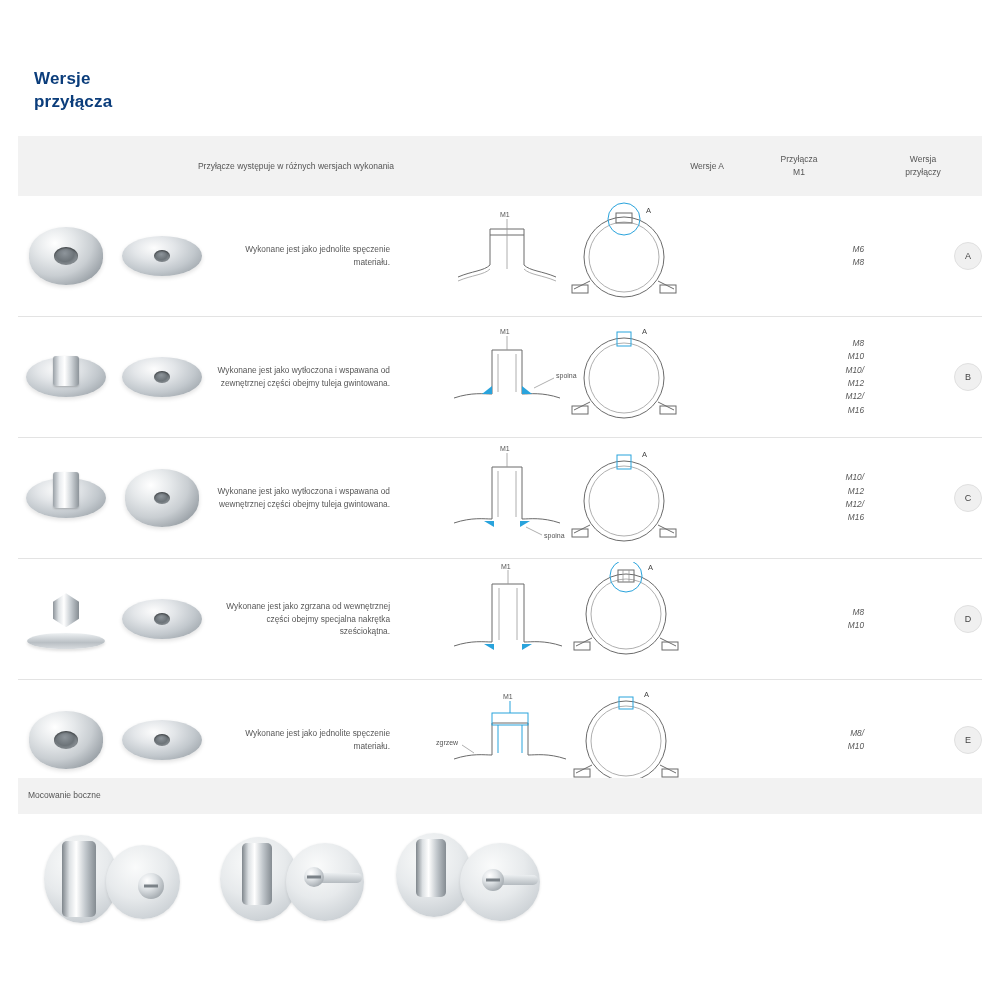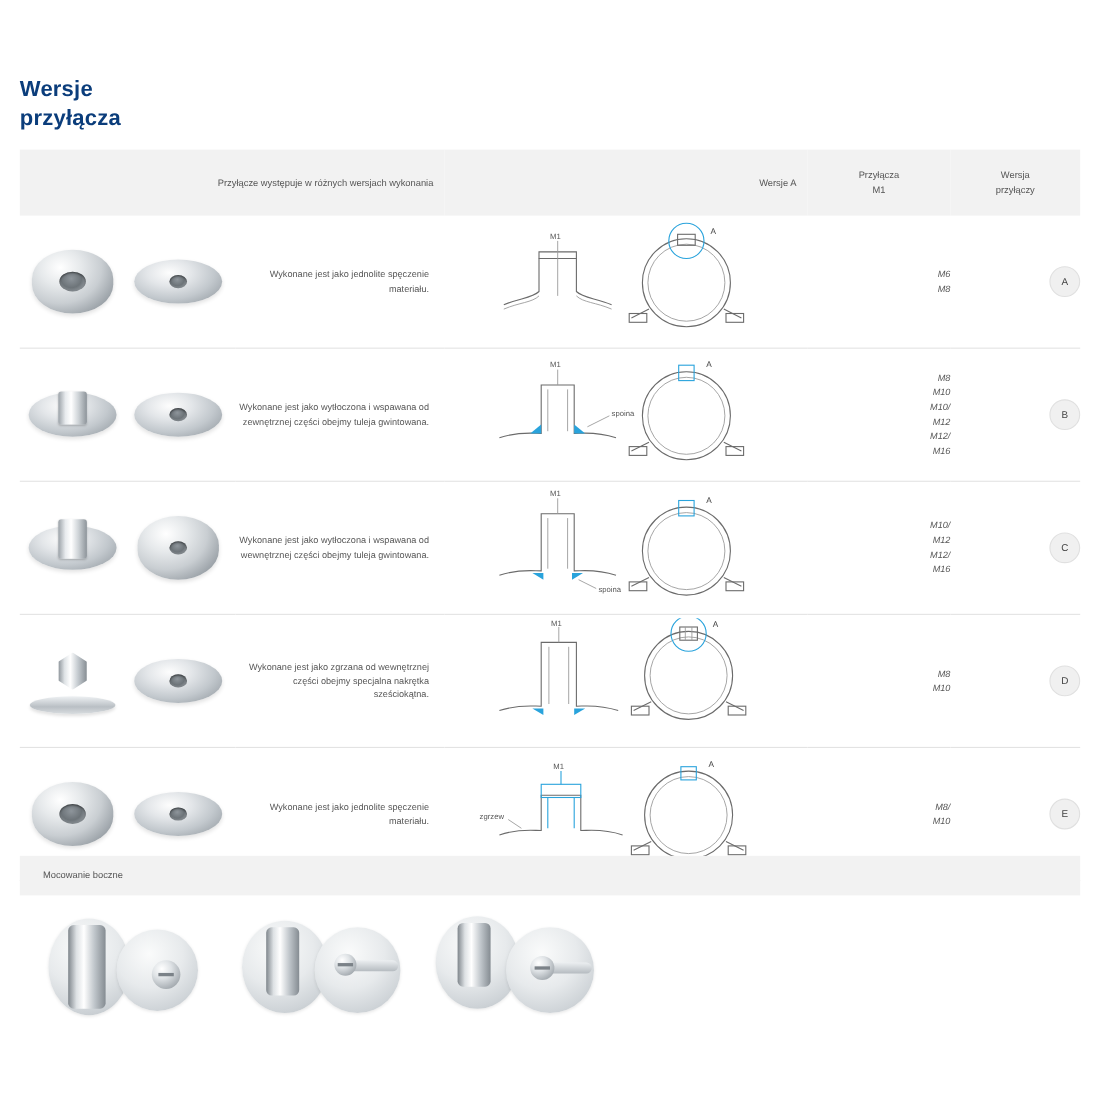--- a/index.html
+++ b/index.html
@@ -7,22 +7,22 @@
     width:1000px;height:1000px;
     background:#ffffff;
     font-family:"Liberation Sans",sans-serif;
     color:#4a4a4a;
     overflow:hidden;
   }
   .page{position:relative;width:1000px;height:1000px;}
 
   
   .title{
-    position:absolute;left:18px;top:68px;
-    font-size:20px;font-weight:bold;line-height:1.35;
+    position:absolute;left:34px;top:68px;
+    font-size:17px;font-weight:bold;line-height:1.35;
     color:#0b3d7b;letter-spacing:.2px;
   }
 
   
   .tbl{
     position:absolute;left:18px;top:136px;width:964px;
     border-collapse:collapse;
   }
   .tbl th,.tbl td{
     padding:0;vertical-align:middle;text-align:right;
@@ -111,21 +111,21 @@
     content:"";position:absolute;left:50%;top:50%;
     transform:translate(-50%,-50%);width:14px;height:3px;background:#7b8288;
   }
 
   
   .sidebar-head{
     position:absolute;left:18px;top:778px;width:964px;height:36px;
     background:#f2f2f2;
   }
   .sidebar-head span{
-    position:absolute;left:10px;top:12px;font-size:8.5px;color:#555;margin-left:11px;
+    position:absolute;left:10px;top:12px;font-size:8.5px;color:#555;
   }
   .bottom-photos{
     position:absolute;left:18px;top:824px;width:964px;height:110px;
     display:flex;gap:26px;align-items:center;padding-left:26px;
   }
   .bp{position:relative;width:150px;height:100px;}
   .bp .circle{
     position:absolute;border-radius:50%;
     background:radial-gradient(circle at 40% 30%,#fafbfb 0%,#e7eaec 45%,#cfd4d8 75%,#b6bcc1 100%);
     box-shadow:0 1px 3px rgba(0,0,0,.10);

